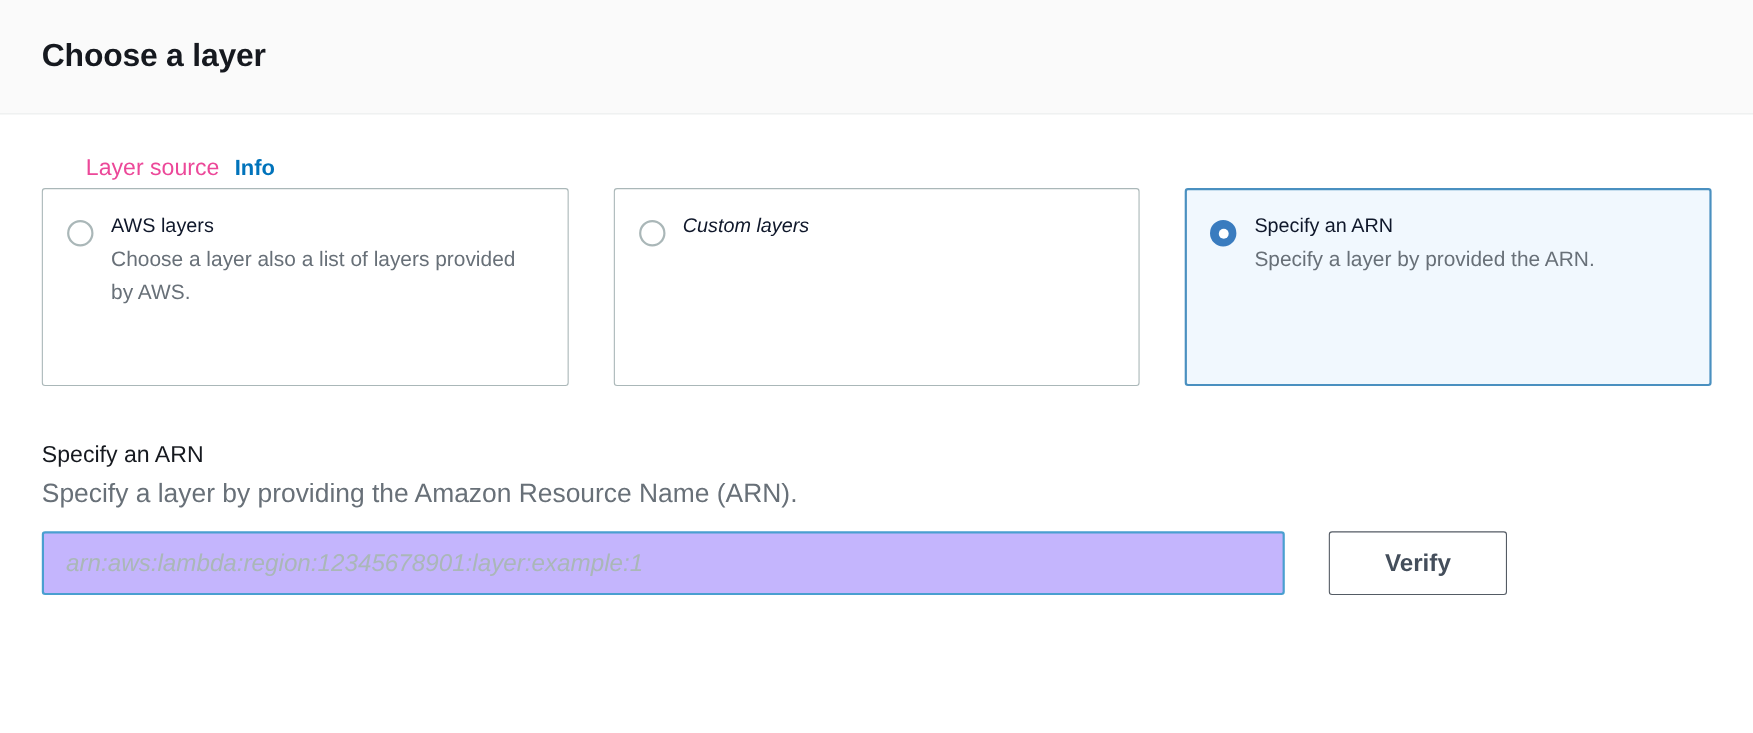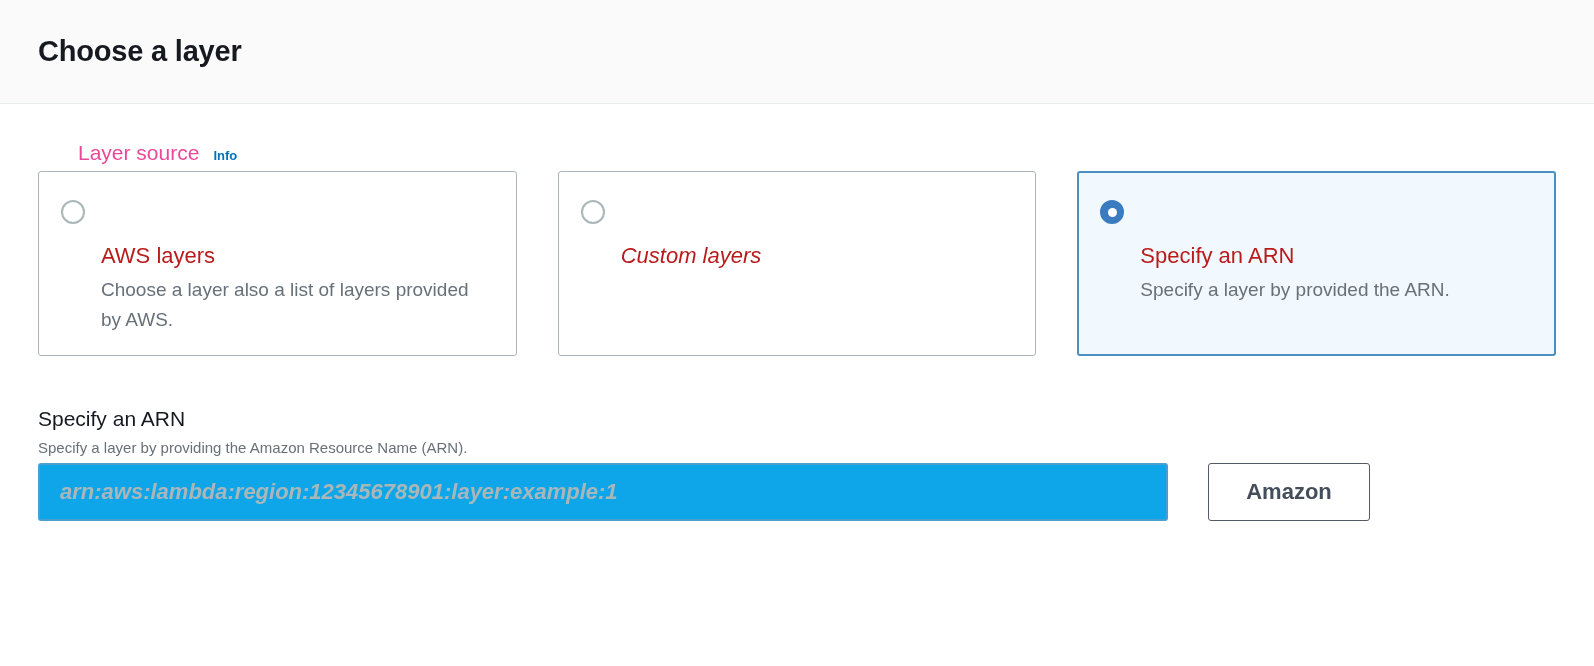--- a/index.html
+++ b/index.html
@@ -46,21 +46,21 @@
     margin-bottom: 6px;
   }
   .field-label {
     font-size: 21px;
     font-weight: 400;
     color: #ec4899;
     line-height: 1.2;
     margin-left: 40px;
   }
   .info-link {
-    font-size: 13px;
+    font-size: 20px;
     font-weight: 700;
     color: #0073bb;
     cursor: pointer;
     text-decoration: none;
   }
 
   .field-desc {
     font-size: 19px;
     line-height: 1.62;
     color: #687078;
@@ -118,66 +118,64 @@
     top: 50%;
     width: 9px;
     height: 9px;
     margin: -4.5px 0 0 -4.5px;
     border-radius: 50%;
     background: #ffffff;
   }
 
   .radio-text { flex: 1 1 auto; }
   .radio-title {
-    font-size: 22px;
+    font-size: 18px;
     font-weight: 400;
-    color: #b91c1c;
+    color: #0f172a;
     line-height: 1.25;
     margin-bottom: 5px;
-    margin-top: 48px;
   }
   .radio-desc {
     font-size: 19px;
     line-height: 1.6;
     color: #687078;
   }
 
   
   .arn-section { margin-top: 50px; }
   .section-title {
     font-size: 21px;
     font-weight: 400;
     color: #16191f;
     margin-bottom: 5px;
     line-height: 1.2;
   }
   .section-desc {
-    font-size: 15px;
+    font-size: 24px;
     color: #687078;
     line-height: 1.5;
-    margin-bottom: 4px;
+    margin-bottom: 16px;
   }
 
   .arn-row {
     display: flex;
     align-items: flex-start;
     gap: 40px;
   }
   .arn-input {
     width: 1130px;
     height: 58px;
     border: 2px solid #4a9fd0;
     border-radius: 3px;
-    background: #0ea5e9;
+    background: #c4b5fd;
     font-family: "Liberation Sans", sans-serif;
     font-size: 22px;
     color: #16191f;
     padding: 0 12px 0 20px;
     outline: none;
-    font-weight: bold;
   }
   .arn-input::placeholder {
     color: #aab7b8;
     font-style: italic;
     opacity: 1;
   }
   .verify-button {
     width: 162px;
     height: 58px;
     border: 1px solid #545b64;
@@ -231,17 +229,17 @@
     </div>
 
   </div>
 
   <div class="arn-section">
     <div class="section-title" style="display: block;">Specify an ARN</div>
     <div class="section-desc" style="display: block;">Specify a layer by providing the Amazon Resource Name (ARN).</div>
 
     <div class="arn-row">
       <input class="arn-input" type="text" autofocus="" placeholder="arn:aws:lambda:region:12345678901:layer:example:1" style="">
-      <button class="verify-button">Amazon</button>
+      <button class="verify-button">Verify</button>
     </div>
   </div>
 
 </div>
 
 </body></html>

